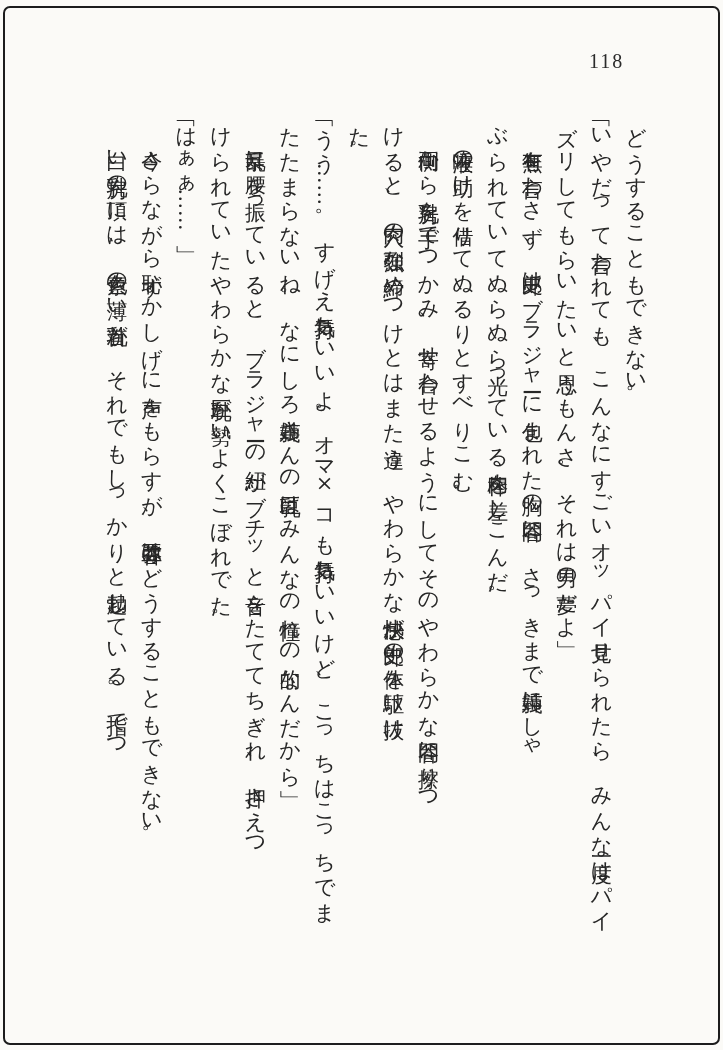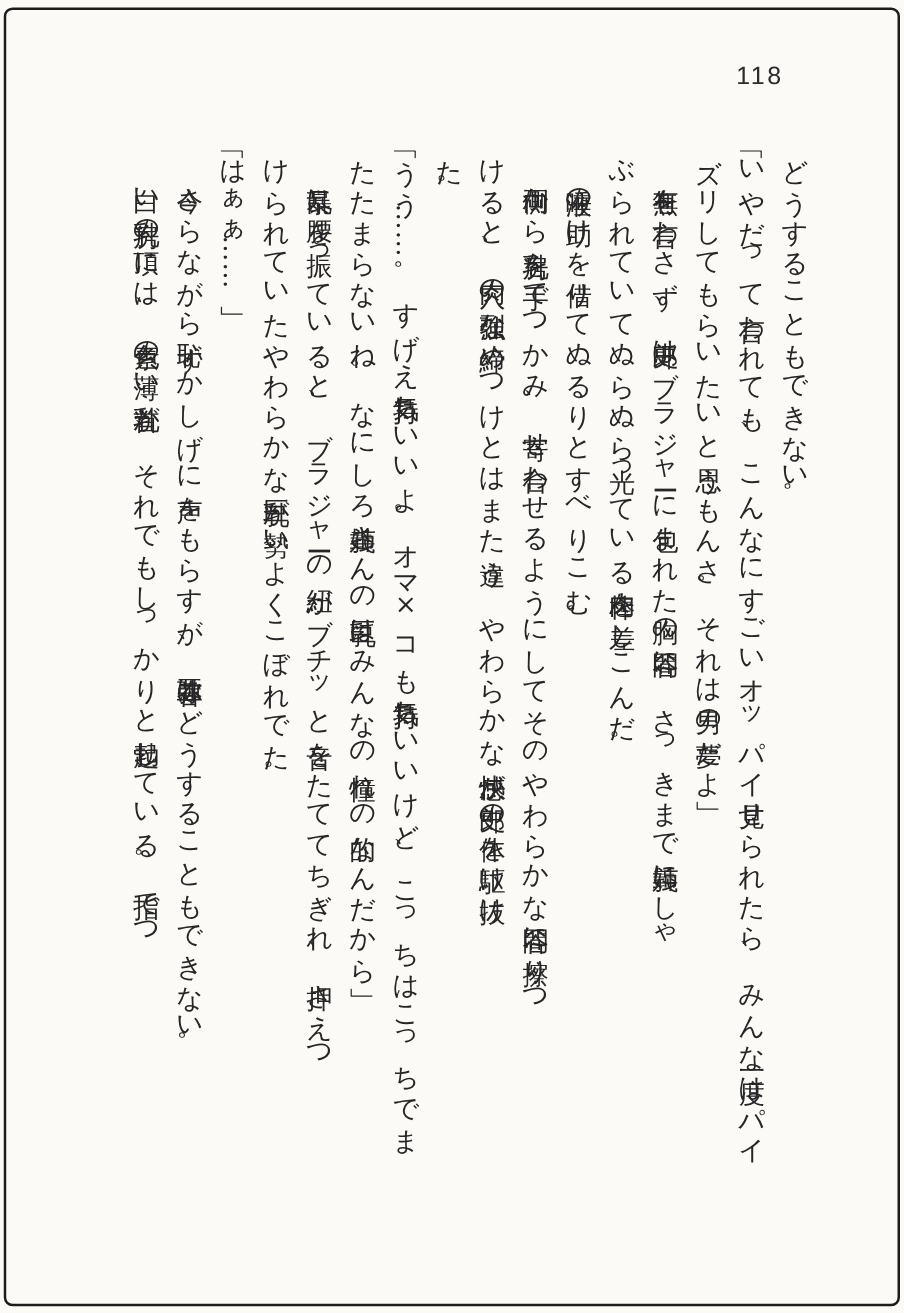--- a/index.html
+++ b/index.html
@@ -10,21 +10,21 @@
   }
   
   .page-frame{
     position:absolute;left:3px;top:6px;right:3px;bottom:5px;
     border:2px solid #1c1c1c;border-radius:7px;
     pointer-events:none;
   }
   .page-number{
     position:absolute;left:589px;top:50px;
     font-size:20px;letter-spacing:2px;color:#2b2b2b;
-    font-family:Liberation Sans, sans-serif;
+    font-family:Liberation Serif, serif;
   }
   
   .text-area{
     position:absolute;top:113px;right:70px;height:828px;
     writing-mode:vertical-rl;-webkit-writing-mode:vertical-rl;
     text-orientation:mixed;
     font-size:21px;line-height:34.6px;letter-spacing:0.6px;
     color:#262626;
     font-family:"DejaVu Serif","Liberation Serif",serif;
   }

